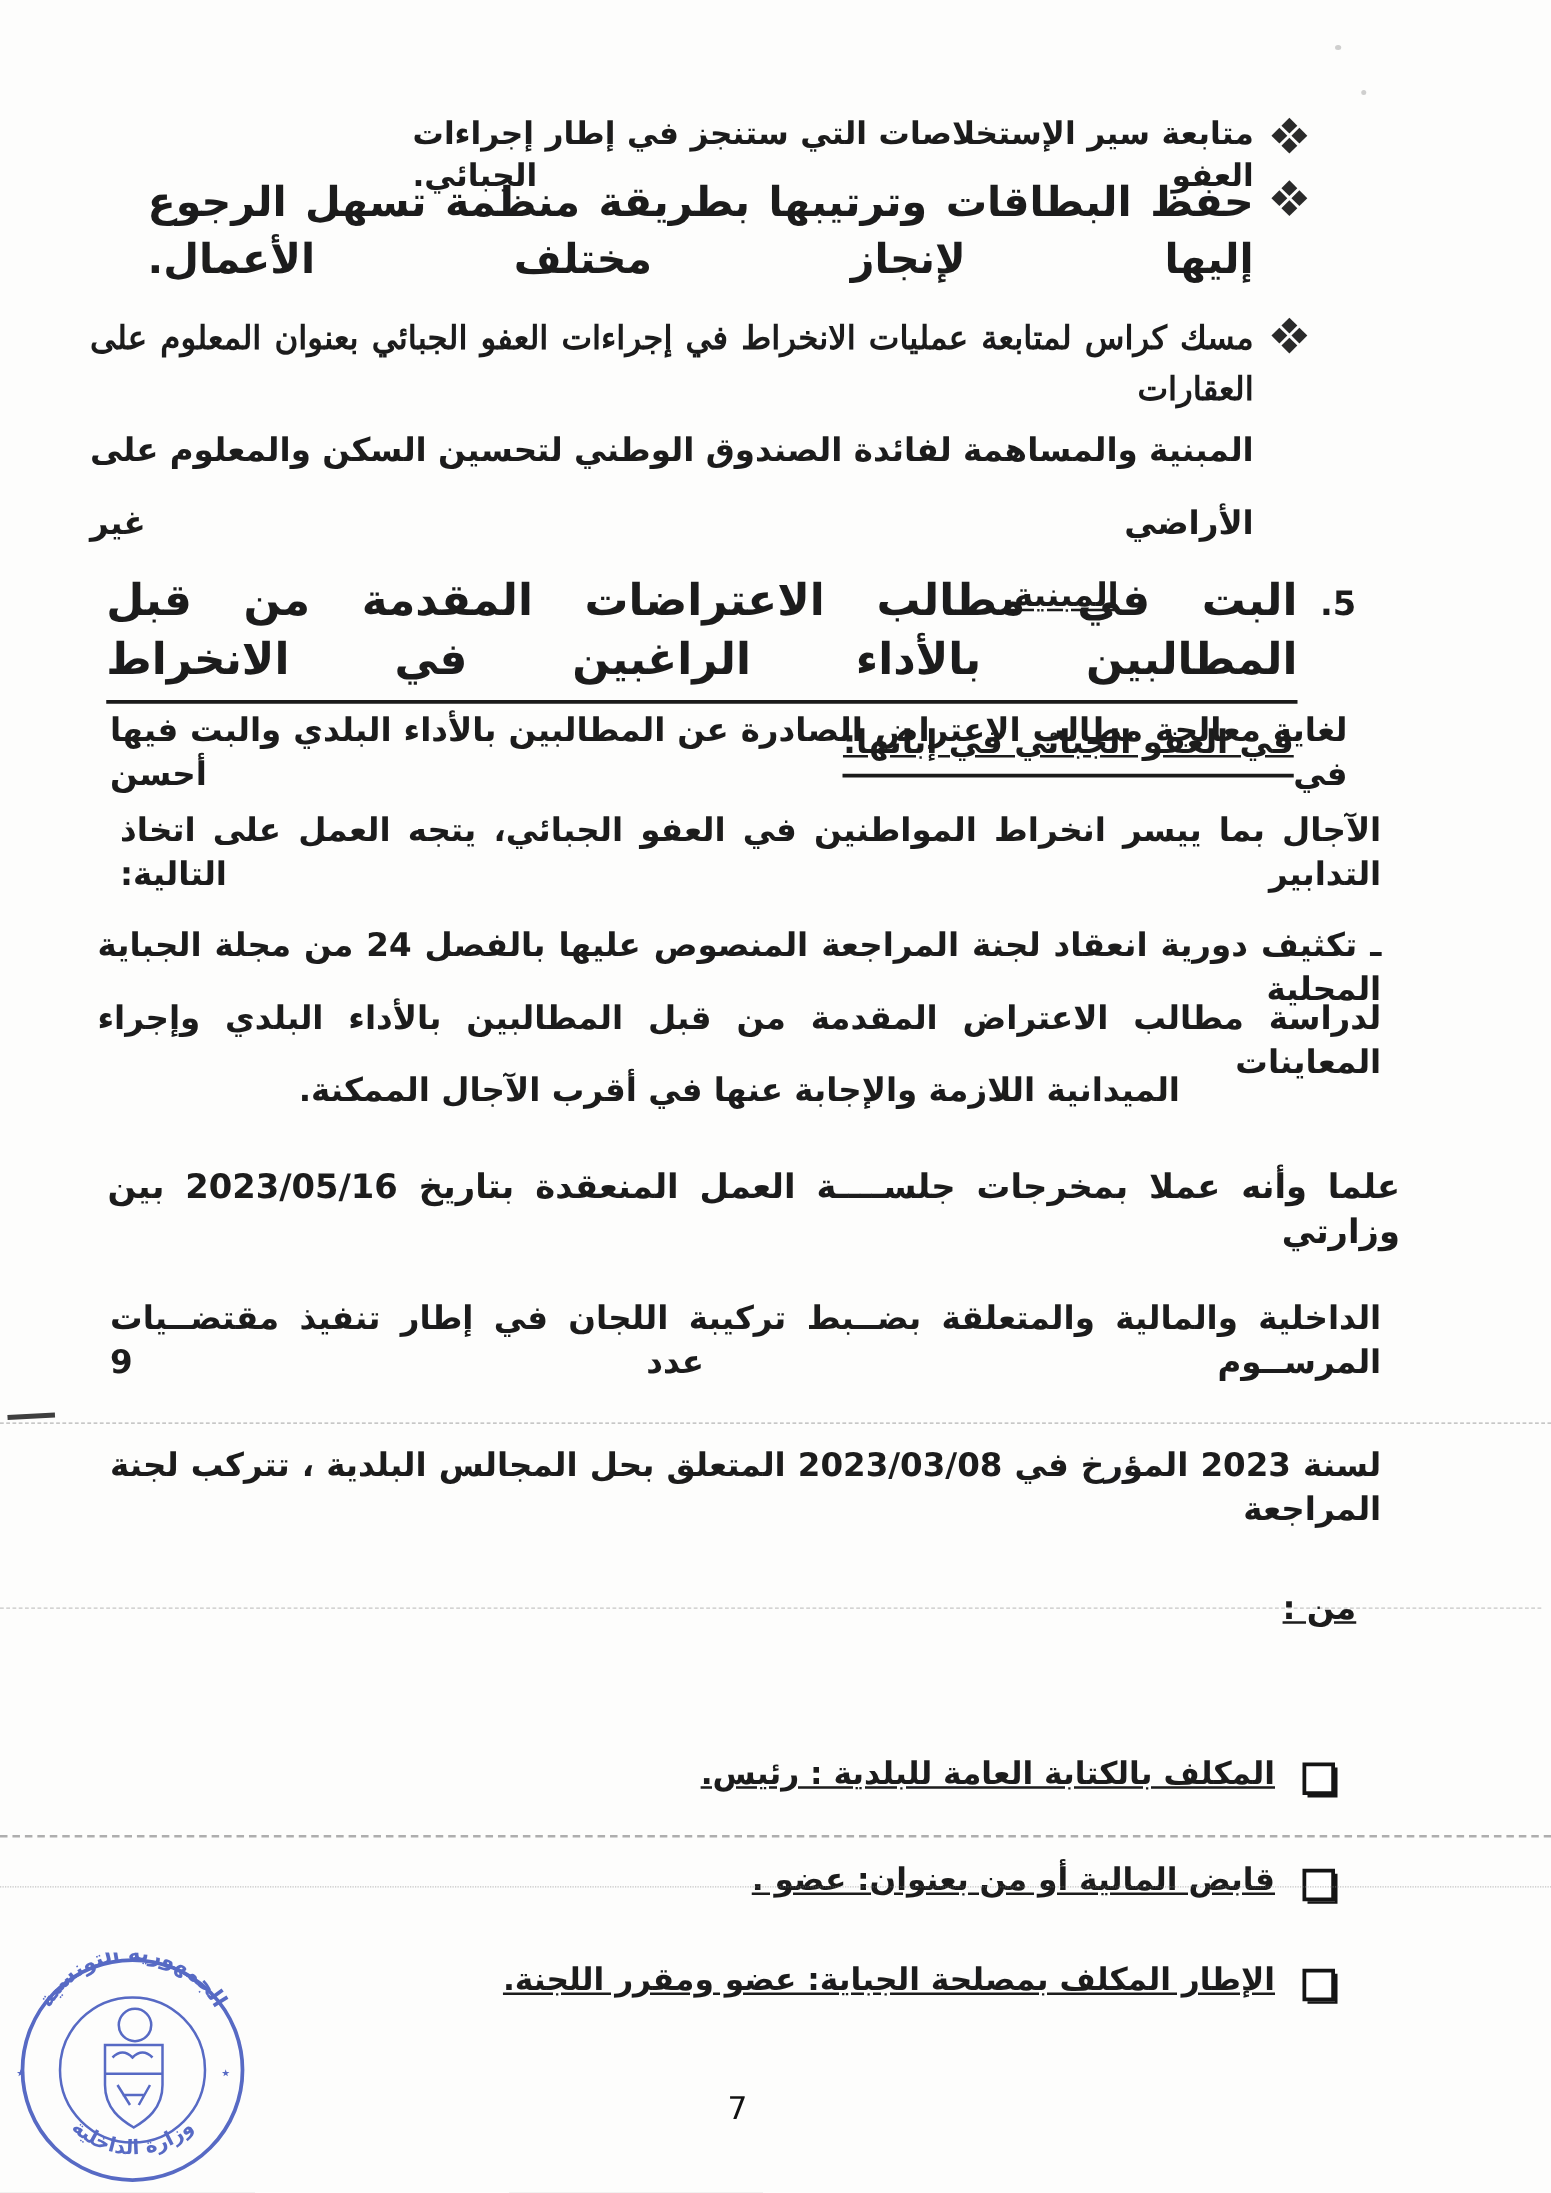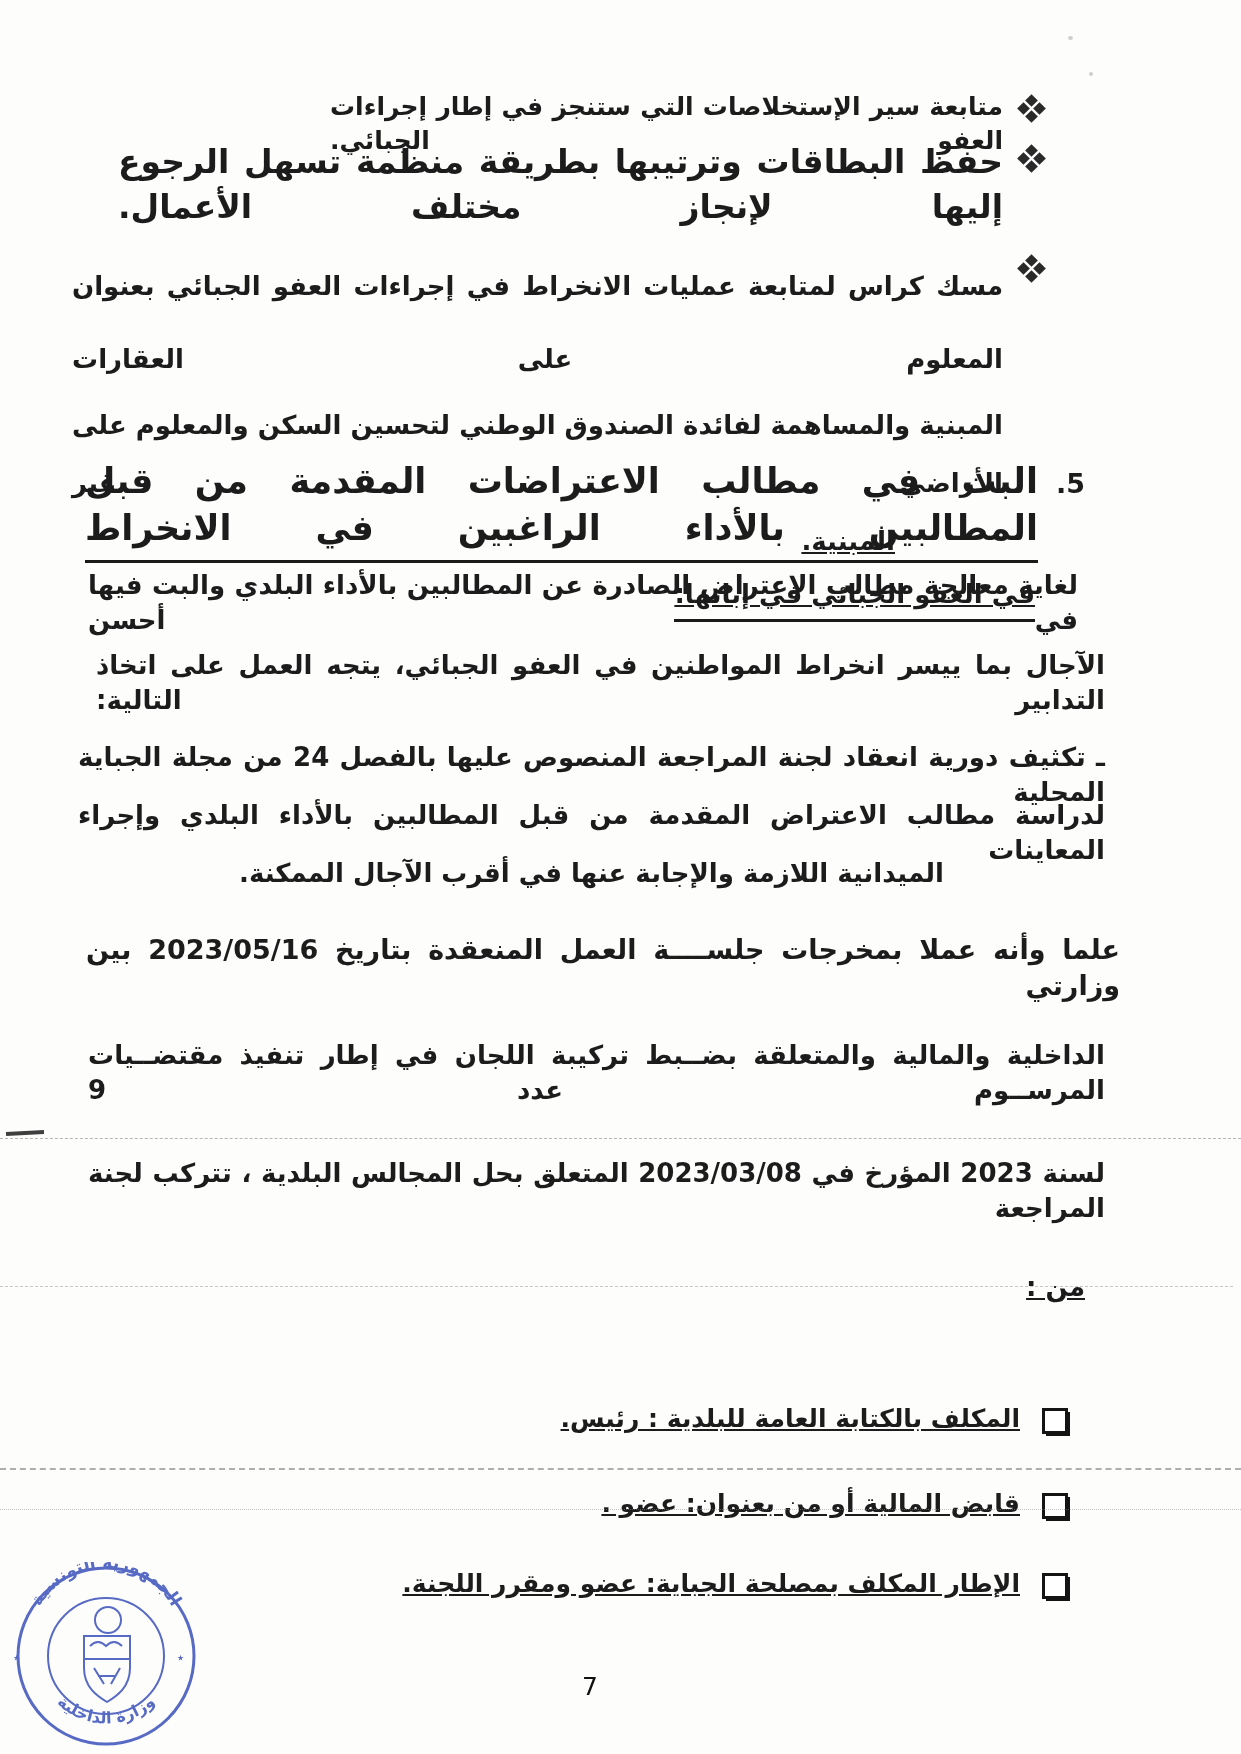--- a/index.html
+++ b/index.html
@@ -15,21 +15,21 @@
   .center{text-align:center;text-align-last:center;}
   
   .brow{display:flex;align-items:flex-start;gap:16px;}
   .dmd{position:relative;width:26px;height:26px;flex:0 0 auto;margin-top:6px;}
   .dmd i{position:absolute;width:9px;height:9px;background:#2a2a2a;transform:rotate(45deg);}
   .dmd i.n{top:0;left:8px}.dmd i.w{top:8px;left:0}.dmd i.e{top:8px;left:16px}.dmd i.s{top:16px;left:8px}
   
   .ul{border-bottom:3px solid #1a1a1a;padding-bottom:7px;}
   .hnum{margin-left:18px;font-weight:bold;}
   
-  .crow{display:flex;align-items:center;gap:22px;}
+  .crow{display:flex;align-items:flex-end;gap:22px;}
   .chk{width:20px;height:20px;flex:0 0 auto;margin-top:4px;border:3px solid #141414;
        background:#fff;box-shadow:3px 3px 0 -1px #141414;}
   
   .scanline{height:0;border-top:1px dashed rgba(110,110,110,.5);}
   .speck{background:rgba(120,120,120,.35);border-radius:50%;}
   .pgnum{font-size:25px;font-weight:normal;color:#111;}
   svg text{font-family:"DejaVu Sans",sans-serif;}
 </style>
 </head>
 <body>
@@ -60,21 +60,21 @@
   </div>
 
   <div class="abs brow" style="top:250px;right:196px;left:72px;">
     <span class="dmd">
         <i class="n"></i>
         <i class="w"></i>
         <i class="e"></i>
         <i class="s"></i>
       </span>
     <div style="flex:1;">
-      <div class="txt stretch" style="line-height:73px;">مسك كراس لمتابعة عمليات الانخراط في إجراءات العفو الجبائي بعنوان المعلوم على العقارات</div>
+      <div class="txt stretch" style="line-height:41px;font-family:Liberation Serif, serif;">مسك كراس لمتابعة عمليات الانخراط في إجراءات العفو الجبائي بعنوان المعلوم على العقارات</div>
       <div class="txt stretch" style="line-height:58px;">المبنية والمساهمة لفائدة الصندوق الوطني لتحسين السكن والمعلوم على الأراضي غير</div>
       <div class="txt nowrap" style="line-height:58px;padding-right:108px;">المبنية.</div>
     </div>
   </div>
 
   <div class="abs" style="top:458px;right:156px;left:85px;">
     <div style="display:flex;align-items:baseline;">
       <span class="hnum" style="font-size:27px;">5.</span>
       <span class="txt ul stretch" style="flex:1;font-size:35px;">البت في مطالب الاعتراضات المقدمة من قبل المطالبين بالأداء الراغبين في الانخراط</span>
     </div>

